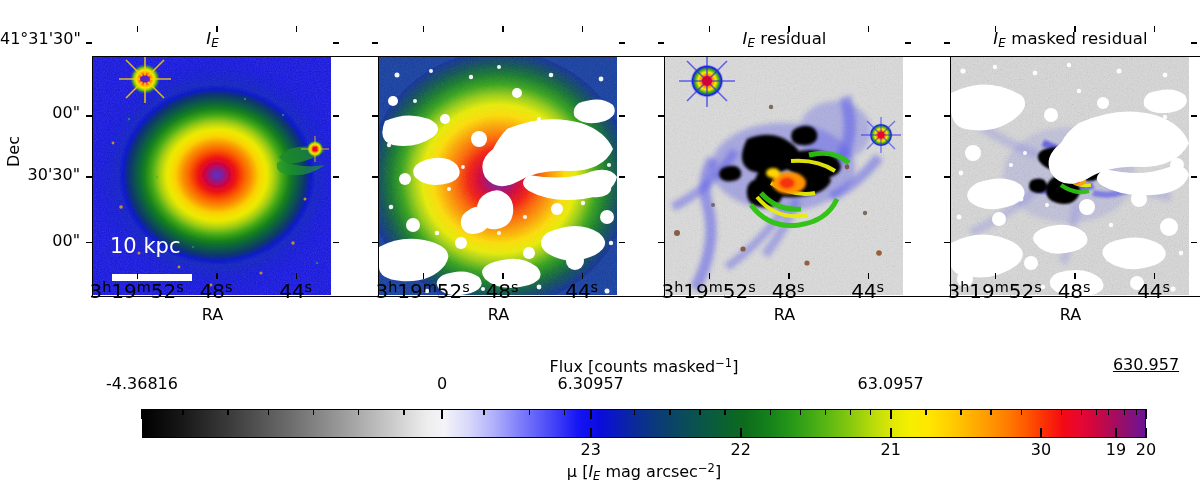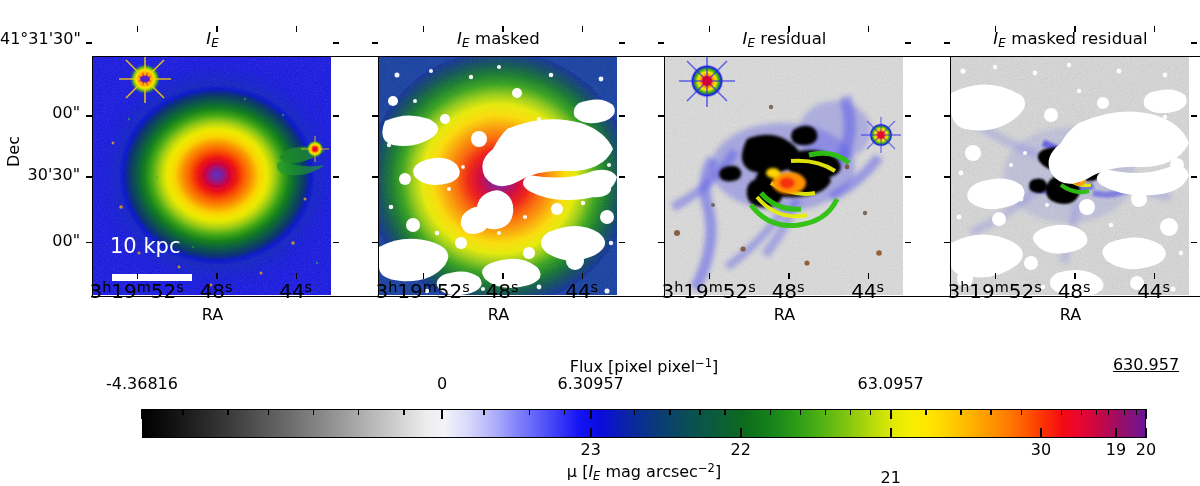--- a/index.html
+++ b/index.html
@@ -280,23 +280,20 @@
             <circle cx="224" cy="206" r="1.2"></circle>
         </g>
       </svg>
     </div>
 
     <div class="scalebar-text" style="left:18px; top:178px;">10 kpc</div>
     <div class="scalebar-line" style="left:20px; top:218px; width:80px; height:7px;"></div>
   </div>
 
   <div class="panel" id="p1" style="left:378px;">
-    <div class="panel-title">
-      <span class="ital">I</span><span class="ital sub">E</span><span> masked</span>
-    </div>
     <div class="frame">
       <svg width="238" height="238" viewBox="0 0 238 238" preserveAspectRatio="none">
         <defs>
           <radialGradient id="g2" cx="50%" cy="50%" r="50%">
             <stop offset="0%" stop-color="#6b2fc4"></stop>
             <stop offset="8%" stop-color="#9a0f78"></stop>
             <stop offset="15%" stop-color="#d40038"></stop>
             <stop offset="23%" stop-color="#f41a0c"></stop>
             <stop offset="32%" stop-color="#ff6600"></stop>
             <stop offset="41%" stop-color="#ffa200"></stop>
@@ -670,21 +667,21 @@
       <div class="xtick-label" style="left: 788.115px; top: 279px;"><span>48</span><span class="sup">s</span></div>
       <div class="xtick-label" style="left: 867.645px; top: 279px;"><span>44</span><span class="sup">s</span></div>
       <div class="axis-name-x" style="left: 664px; top: 305px;">RA</div>
       <div class="xtick-label" style="left: 994.585px; top: 279px;"><span>3</span><span class="sup">h</span><span>19</span><span class="sup">m</span><span>52</span><span class="sup">s</span></div>
       <div class="xtick-label" style="left: 1074.12px; top: 279px;"><span>48</span><span class="sup">s</span></div>
       <div class="xtick-label" style="left: 1153.64px; top: 279px;"><span>44</span><span class="sup">s</span></div>
       <div class="axis-name-x" style="left: 950px; top: 305px;">RA</div>
     </div>
 
   <div class="cbar-title" style="left:644px; top:356px;">
-    <span>Flux [pixel pixel</span><span class="sup">−1</span><span>]</span>
+    <span>Flux [counts masked</span><span class="sup">−1</span><span>]</span>
   </div>
 
   <div id="cbar-top-labels">
       <div class="cbar-label-top" style="left: 142px; top: 374px;">-4.36816</div>
       <div class="cbar-label-top" style="left: 442.096px; top: 374px;">0</div>
       <div class="cbar-label-top" style="left: 590.688px; top: 374px;">6.30957</div>
       <div class="cbar-label-top" style="left: 890.683px; top: 374px;">63.0957</div>
       <div class="cbar-label-top" style="left: 1146px; top: 355px; text-decoration: underline;">630.957</div>
     </div>
 
@@ -729,21 +726,21 @@
       <div class="cbar-tick minor" style="left: 1060.66px; top: 409px;"></div>
       <div class="cbar-tick minor" style="left: 1080.74px; top: 409px;"></div>
       <div class="cbar-tick minor" style="left: 1095.8px; top: 409px;"></div>
       <div class="cbar-tick minor" style="left: 1107.85px; top: 409px;"></div>
       <div class="cbar-tick minor" style="left: 1123.91px; top: 409px;"></div>
       <div class="cbar-tick minor" style="left: 1135.96px; top: 409px;"></div>
     </div>
   <div id="cbar-bot-labels">
       <div class="cbar-label-bot" style="left: 590.688px; top: 440px;">23</div>
       <div class="cbar-label-bot" style="left: 740.685px; top: 440px;">22</div>
-      <div class="cbar-label-bot" style="left: 890.683px; top: 440px; margin-top: 28px;">21</div>
+      <div class="cbar-label-bot" style="left: 890.683px; top: 440px;">21</div>
       <div class="cbar-label-bot" style="left: 1040.98px; top: 440px;">30</div>
       <div class="cbar-label-bot" style="left: 1115.98px; top: 440px;">19</div>
       <div class="cbar-label-bot" style="left: 1146px; top: 440px;">20</div>
     </div>
 
   <div class="cbar-title" style="left:644px; top:461px;">
     <span>μ [</span><span class="ital">I</span><span class="ital sub">E</span><span> mag arcsec</span><span class="sup">−2</span><span>]</span>
   </div>
 
 </div>

